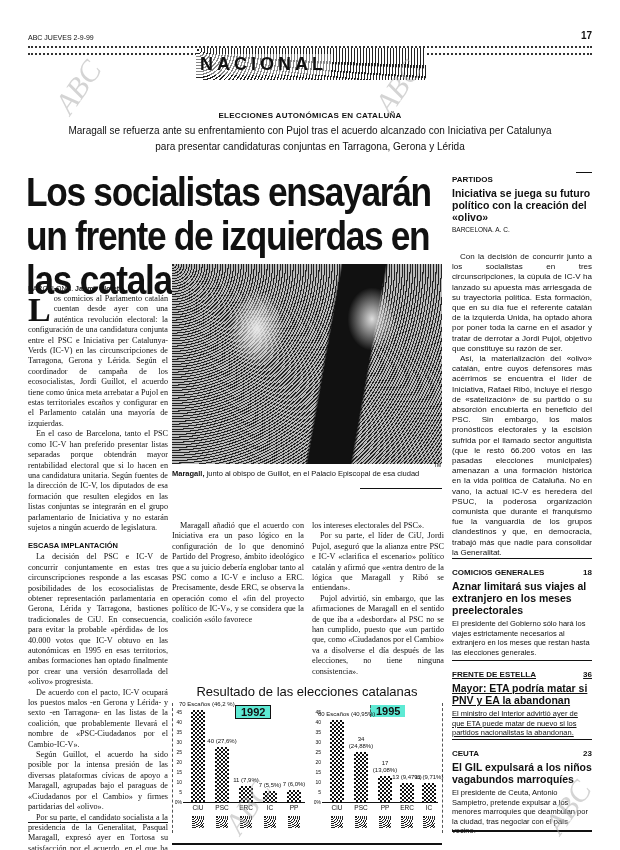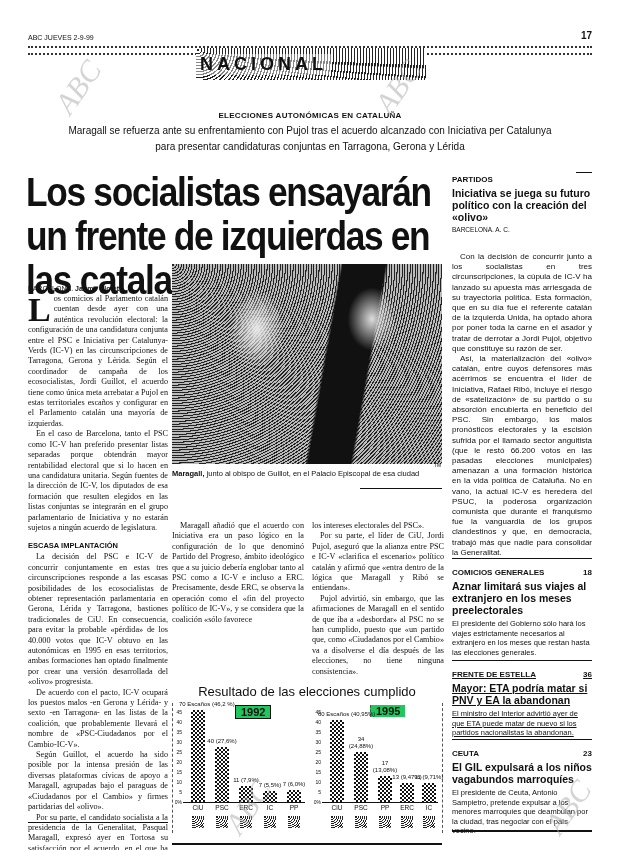--- a/index.html
+++ b/index.html
@@ -30,21 +30,21 @@
     }
   .caption{top:469px;left:172px;width:270px;font:7.5px "Liberation Sans",sans-serif;}
   .caption b{font-weight:bold;text-align:right;}
   .sidebar{font-family:"Liberation Sans",sans-serif;}
   .sb-sec{font:bold 8px "Liberation Sans",sans-serif;display:flex;justify-content:space-between;border-top:1px solid #111;padding-top:9px;}
   .sb-title{font:bold 10.5px/12px "Liberation Sans",sans-serif;margin:3px 0 3px;}
   .sb-body{font:7.5px/9.5px "Liberation Sans",sans-serif;}
   .chart{top:690px;left:172px;width:270px;height:152px;border-top:1.5px solid #111;border-bottom:2px solid #111;}
   .chart-title{top:684px;left:172px;width:270px;text-align:center;font:13px "Liberation Sans",sans-serif;background:#fff;}
   .panel{position:absolute;top:12px;height:130px;}
-  .yearbox{position:absolute;top:2px;font:bold 11px "Liberation Sans",sans-serif;border:1.5px solid #111;padding:0 5px;background:#22c55e;}
+  .yearbox{position:absolute;top:2px;font:bold 11px "Liberation Sans",sans-serif;border:1.5px solid #111;padding:0 5px;background:#5eead4;}
   .axis{position:absolute;left:10px;bottom:30px;height:90px;border-bottom:1px solid #111;}
   .tick{position:absolute;left:-10px;font:5px "Liberation Sans",sans-serif;width:9px;text-align:right;}
   .bar{position:absolute;bottom:0;width:14px;
     background:repeating-conic-gradient(#111 0 25%,#fff 0 50%) 0 0/4px 4px;}
   .bar-label{position:absolute;font:6px/7px "Liberation Sans",sans-serif;text-align:center;width:30px;margin-left:-8px;white-space:nowrap;}
   .cat{position:absolute;bottom:-9px;font:6.5px "Liberation Sans",sans-serif;width:20px;text-align:center;margin-left:-3px;}
   .logo{position:absolute;bottom:-26px;width:12px;height:12px;margin-left:1px;
     background:repeating-radial-gradient(circle at 1px 1px,#222 0 .8px,#fff .9px 2px);}
   .watermark{font:italic 30px "Liberation Serif",serif;color:#aaa;opacity:.5;transform:rotate(-55deg);}
   .divider{background:#111;}
@@ -174,21 +174,21 @@
       <div class="cat" style="left:78px">ERC</div>
       <div class="logo" style="left:78px"></div>
 
       <div class="bar" style="left:100px;height:19px;"></div>
       <div class="bar-label" style="left:100px;bottom:21px;white-space:normal">11 (9,71%)</div>
       <div class="cat" style="left:100px">IC</div>
       <div class="logo" style="left:100px"></div>
     </div>
   </div>
 </div>
-<div class="abs chart-title">Resultado de las elecciones cumplido</div>
+<div class="abs chart-title">Resultado de las elecciones catalanas</div>
 
 <div class="abs sidebar" style="top:172px;left:452px;width:140px;">
   <div style="border-top:1px solid #111;width:16px;margin-left:124px;margin-bottom:2px;"></div>
   <div style="font:bold 8px 'Liberation Sans',sans-serif;">PARTIDOS</div>
   <div class="sb-title">Iniciativa se juega su futuro político con la creación del «olivo»</div>
   <div style="font:6.5px 'Liberation Sans',sans-serif;margin-bottom:2px;">BARCELONA. A. C.</div>
   <div class="col" style="font-size:8px;line-height:10.2px;">
     <p>Con la decisión de concurrir junto a los socialistas en tres circunscripciones, la cúpula de IC-V ha lanzado su apuesta más arriesgada de su trayectoria política. Esta formación, que en su día fue el referente catalán de la izquierda Unida, ha optado ahora por poner toda la carne en el asador y tratar de derrotar a Jordi Pujol, objetivo que constituye su razón de ser.</p>
     <p>Así, la materialización del «olivo» catalán, entre cuyos defensores más acérrimos se encuentra el líder de Iniciativa, Rafael Ribó, incluye el riesgo de «satelización» de su partido o su absorción encubierta en beneficio del PSC. Sin embargo, los malos pronósticos electorales y la escisión sufrida por el llamado sector anguitista (que le restó 66.200 votos en las pasadas elecciones municipales) amenazan a una formación histórica en la vida política de Cataluña. No en vano, la actual IC-V es heredera del PSUC, la poderosa organización comunista que durante el franquismo fue la vanguardia de los grupos clandestinos y que, en democracia, trabajó más que nadie para consolidar la Generalitat.</p>
   </div>

